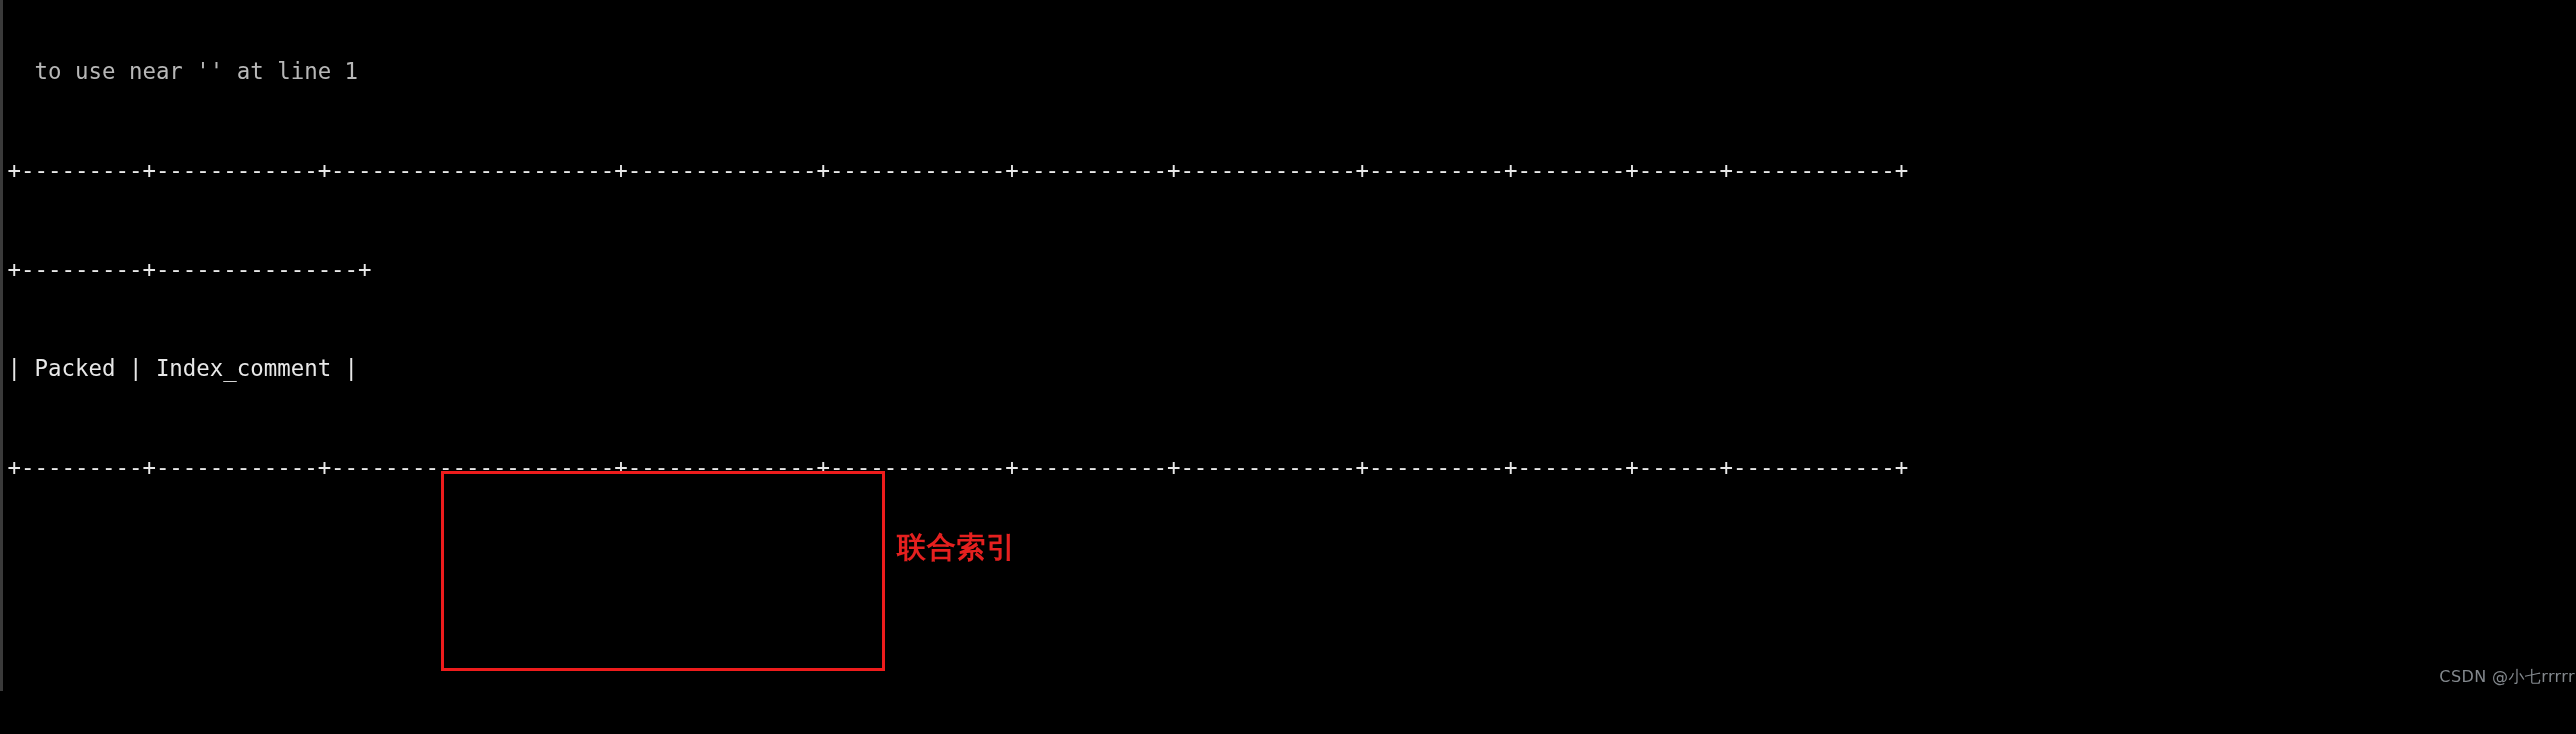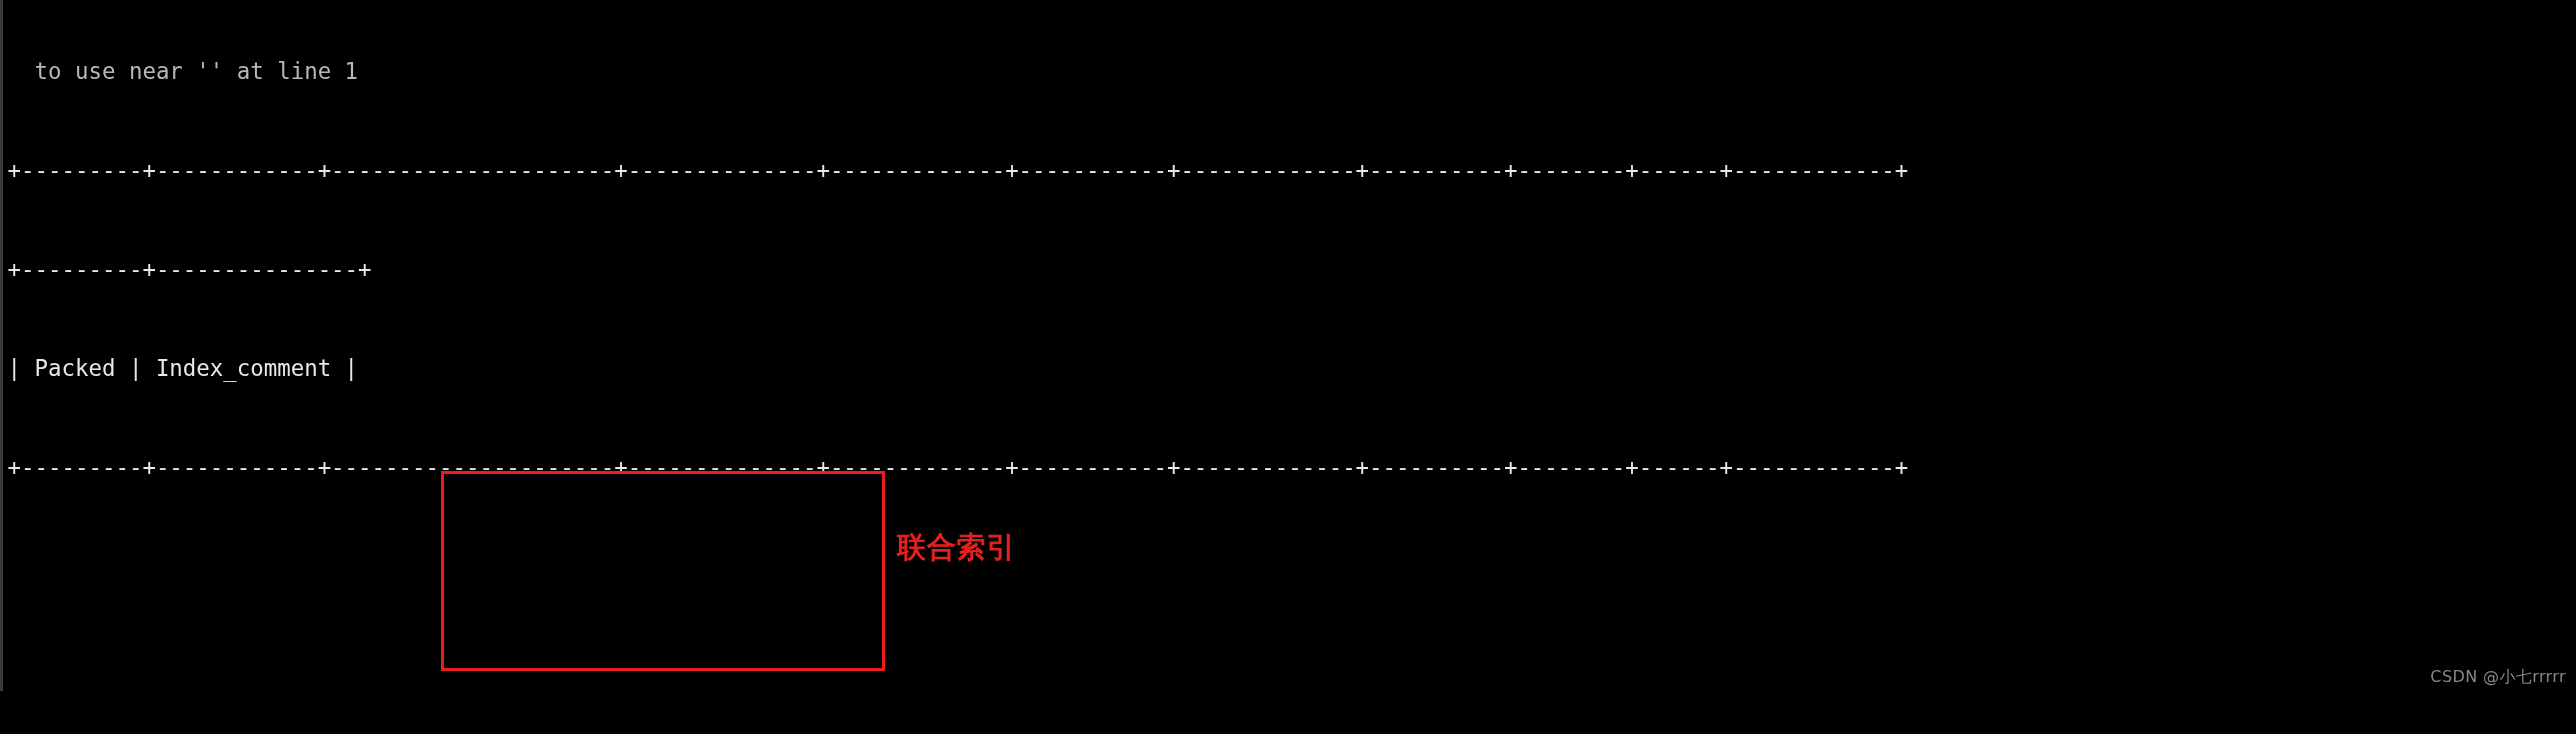--- a/index.html
+++ b/index.html
@@ -79,21 +79,21 @@
     font-family: "DejaVu Sans", "Liberation Sans", sans-serif;
     font-size: 29px;
     font-weight: bold;
     letter-spacing: 0.8px;
     white-space: nowrap;
     margin-top: 12px;
   }
 
   .watermark {
     position: absolute;
-    right: 10px;
+    right: 1px;
     bottom: 3px;
     color: #9aa0a6;
     font-family: "DejaVu Sans", "Liberation Sans", sans-serif;
     font-size: 16px;
     letter-spacing: 0.4px;
     opacity: 0.85;
     white-space: nowrap;
   }
 </style>
 </head>

